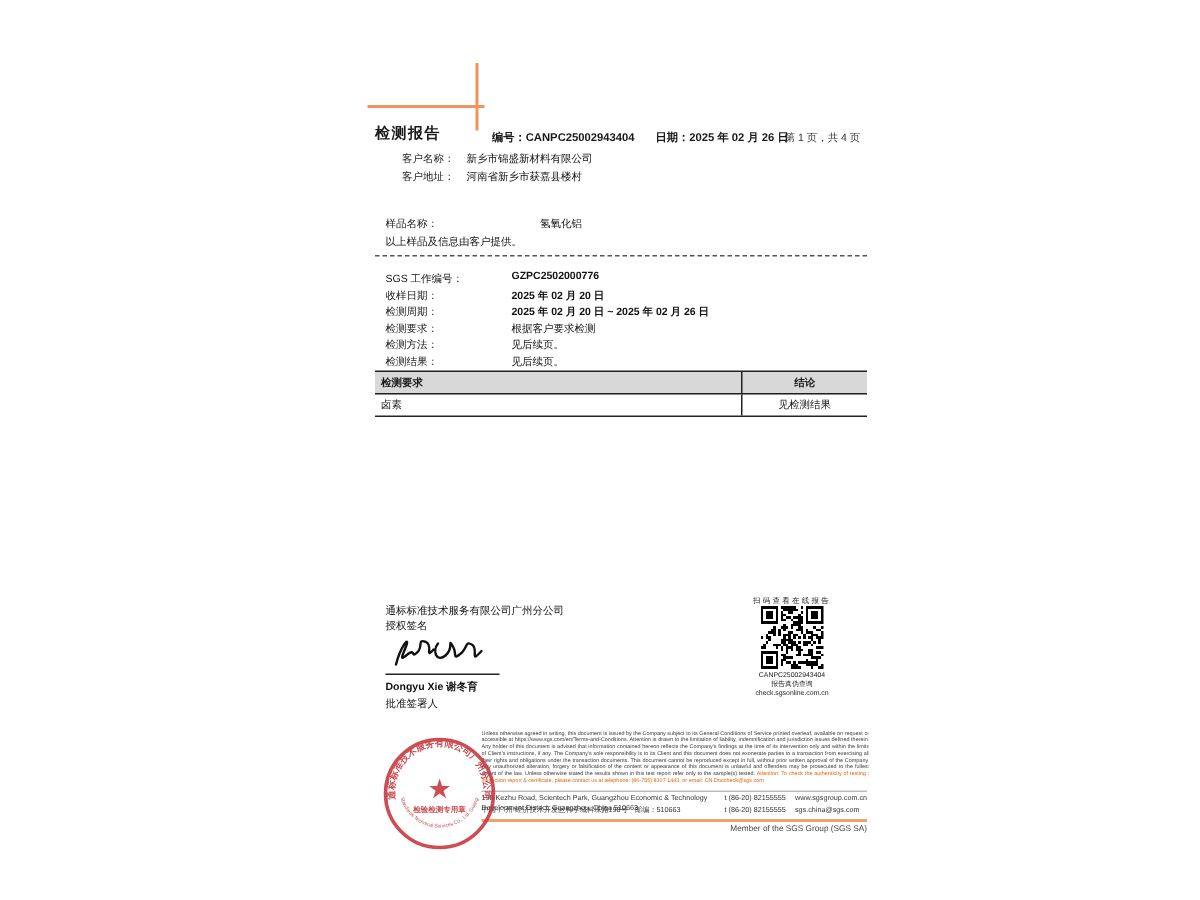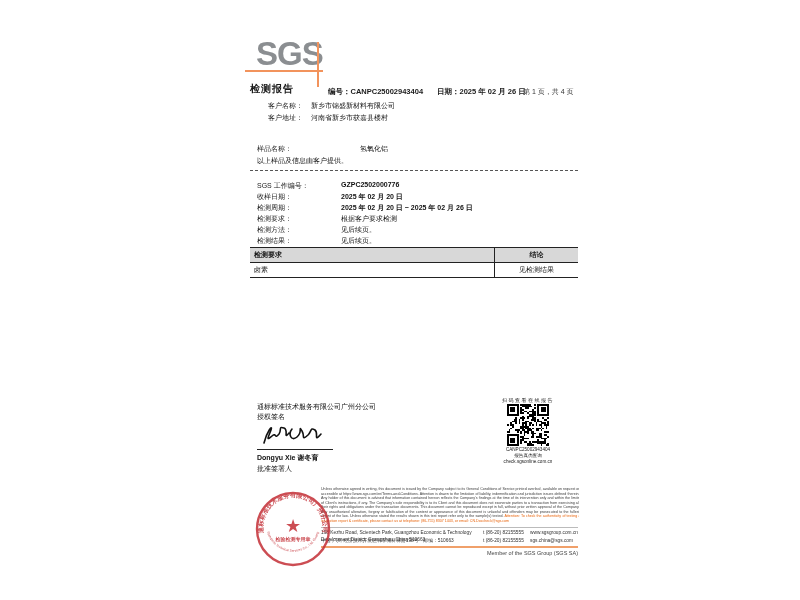--- a/index.html
+++ b/index.html
@@ -41,21 +41,20 @@
   .foot-hair{background:#bbb;height:0.5px;}
   .member{font-size:5.5px;color:#444;}
   
   .stamp{opacity:0.88;}
 </style>
 </head>
 <body>
 
 <div class="page">
 
-  <div class="abs logo-text" style="left:256px;top:37px;">SGS</div>
   <div class="abs logo-hline" style="left:245px;top:70px;width:78px;"></div>
   <div class="abs logo-vline" style="left:317px;top:42px;height:45px;"></div>
 
   <div class="abs report-title" style="left:250px;top:82px;">检测报告</div>
   <div class="abs hdr" style="left:316px;top:87px;margin-left:12px;">
     <span>编号：</span><span>CANPC25002943404</span>
   </div>
   <div class="abs hdr" style="left:437px;top:87px;">
     <span>日期：</span><span>2025 年 02 月 26 日</span>
   </div>

